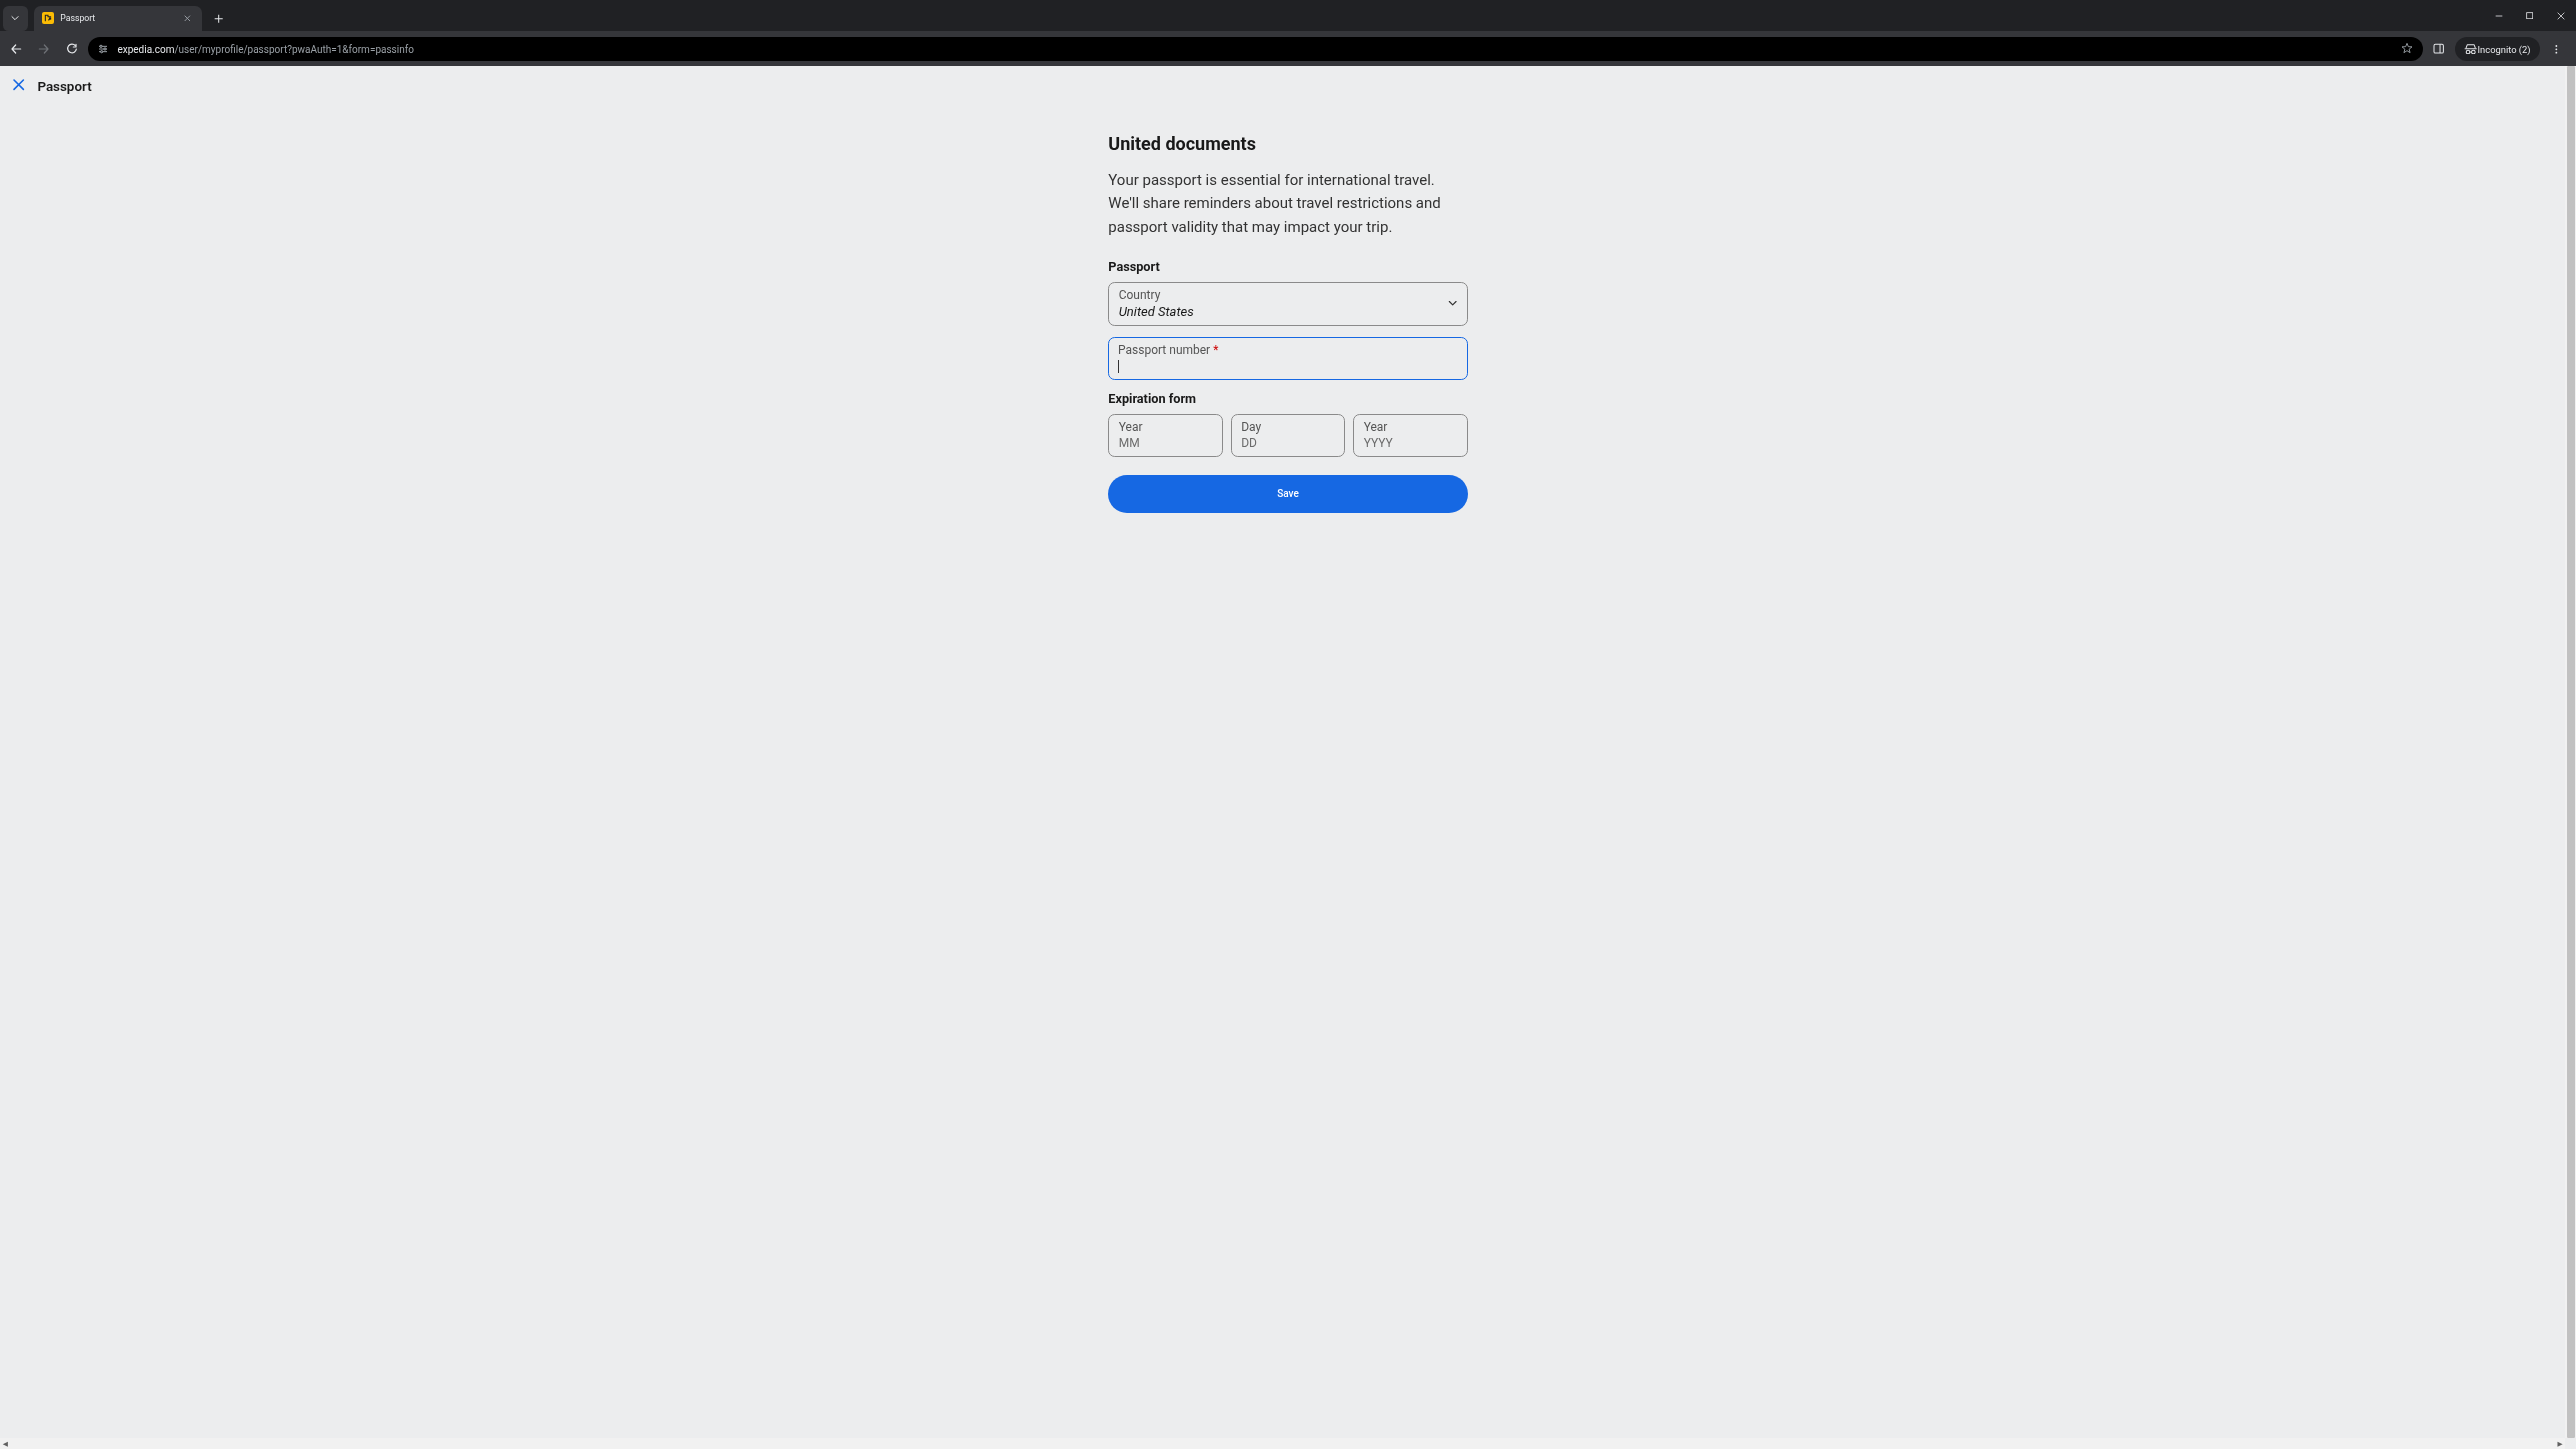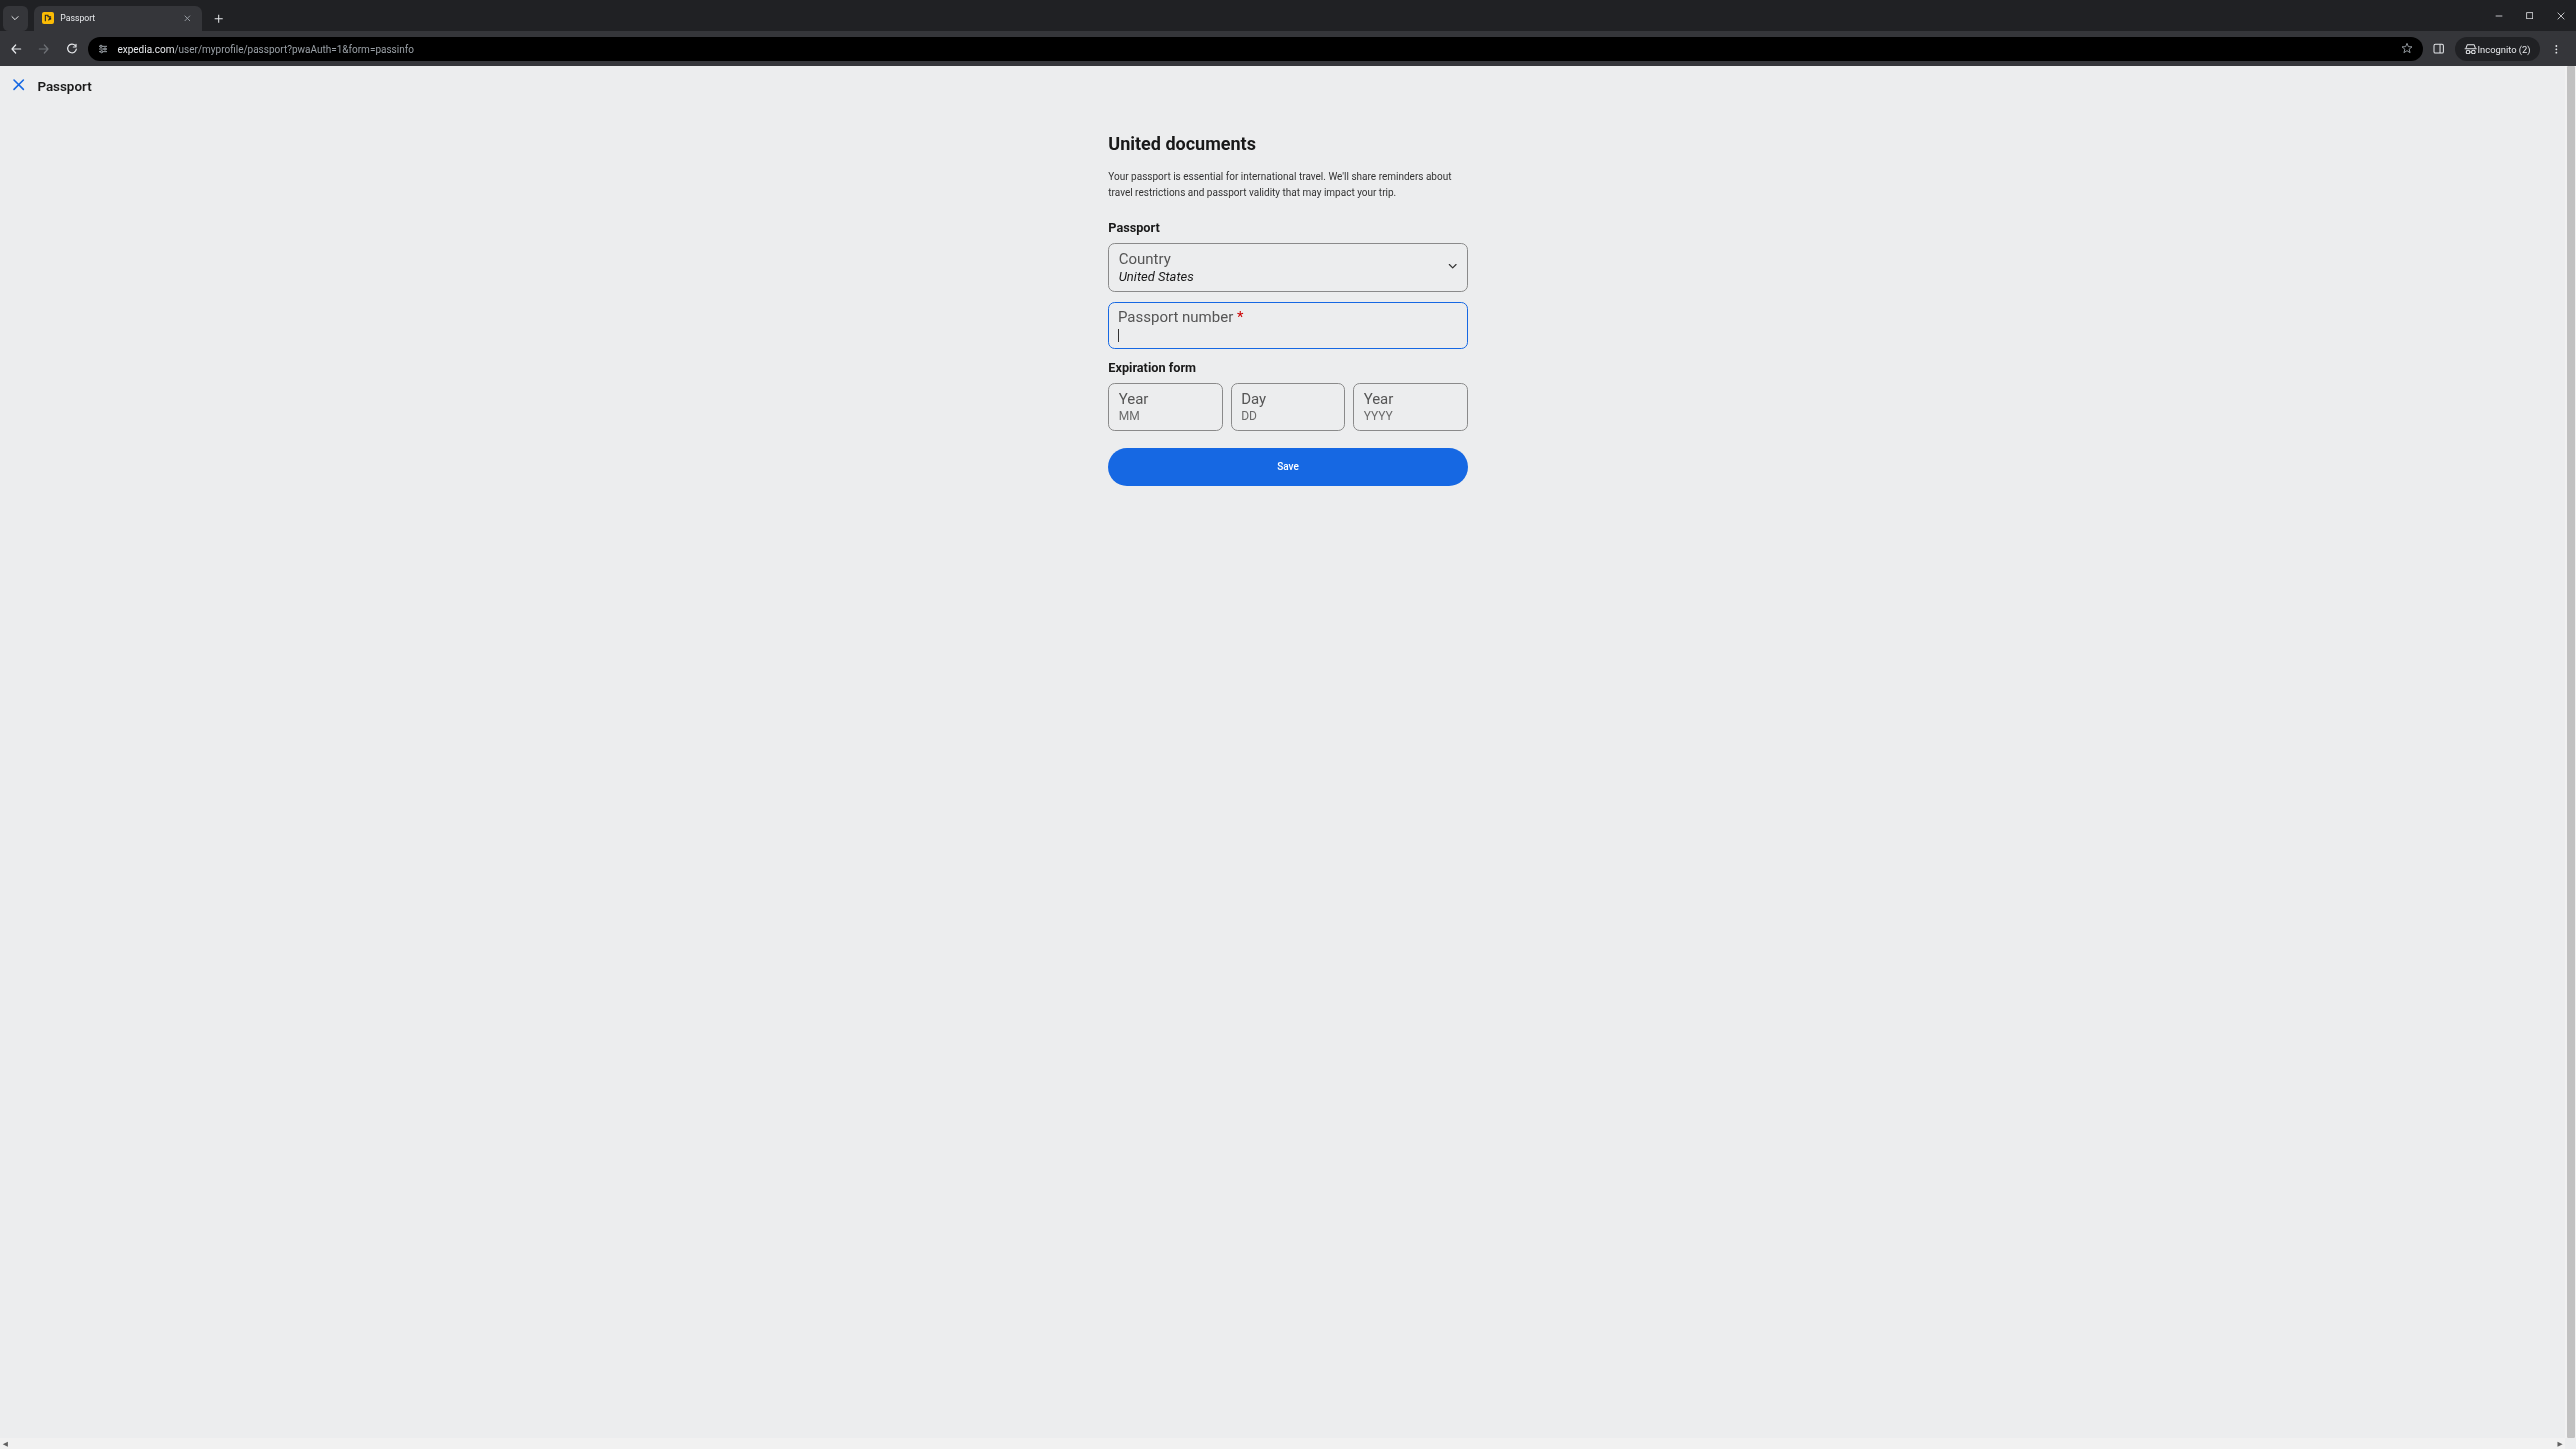--- a/index.html
+++ b/index.html
@@ -35,26 +35,26 @@
 .scrollbar-track-h { position:absolute; left:0; right:10.7px; bottom:0; height:10.7px; background:#f1f1f1; display:flex; align-items:center; }
 .scroll-arrow { width:10.7px; height:10.7px; display:flex; align-items:center; justify-content:center; color:#606060; font-size:6.7px; }
 .scrollbar-track-h .spacer { flex:1; }
 
 .page-header { display:flex; align-items:center; gap:12px; padding:12px 12px; }
 .close-x { color:#1668e3; }
 .page-header-title { font-size:13.4px; font-weight:600; color:#1a1a1a; }
 
 .content { max-width:362px; margin: 27px auto 0 auto; padding: 0 1.3px; }
 h1.heading { font-size:18px; font-weight:700; color:#191919; margin-bottom:14.8px; }
-p.sub { font-size:10px; color:#333; line-height:1.55; margin-bottom:20px; }
+p.sub { font-size:15px; color:#333; line-height:1.55; margin-bottom:20px; }
 h2.section { font-size:12.7px; font-weight:700; color:#191919; margin-bottom:8px; margin-top:5.4px; }
 
 .field { position:relative; border:0.7px solid #8a8a8a; border-radius:6.7px; background:#ecedee; padding:5.4px 9.4px 6.7px 9.4px; margin-bottom:10.7px; }
 .field.focused { border:1.3px solid #1668e3; padding:4.7px 8.7px 6px 8.7px; }
-.field label { display:block; font-size:15px; color:#555; margin-bottom:1.3px; }
+.field label { display:block; font-size:12px; color:#555; margin-bottom:1.3px; }
 .field .req { color:#c00; }
 .field .value { font-size:13px; color:#191919;font-style:italic; }
 .field .chev { position:absolute; right:9.4px; top:50%; transform:translateY(-50%); color:#333; }
 .cursor { display:inline-block; width:0.7px; height:13.4px; background:#333; vertical-align:middle; }
 
 .row3 { display:flex; gap:8px; margin-bottom:17.4px; }
 .row3 .field { flex:1; margin-bottom:0; }
 .placeholder { color:#6b6b6b; font-size:12px; }
 
 button.save { width:100%; height:38px; border:none; border-radius:19px; background:#1668e3; color:#ffffff; font-size:10px; font-weight:500; cursor:pointer; }

